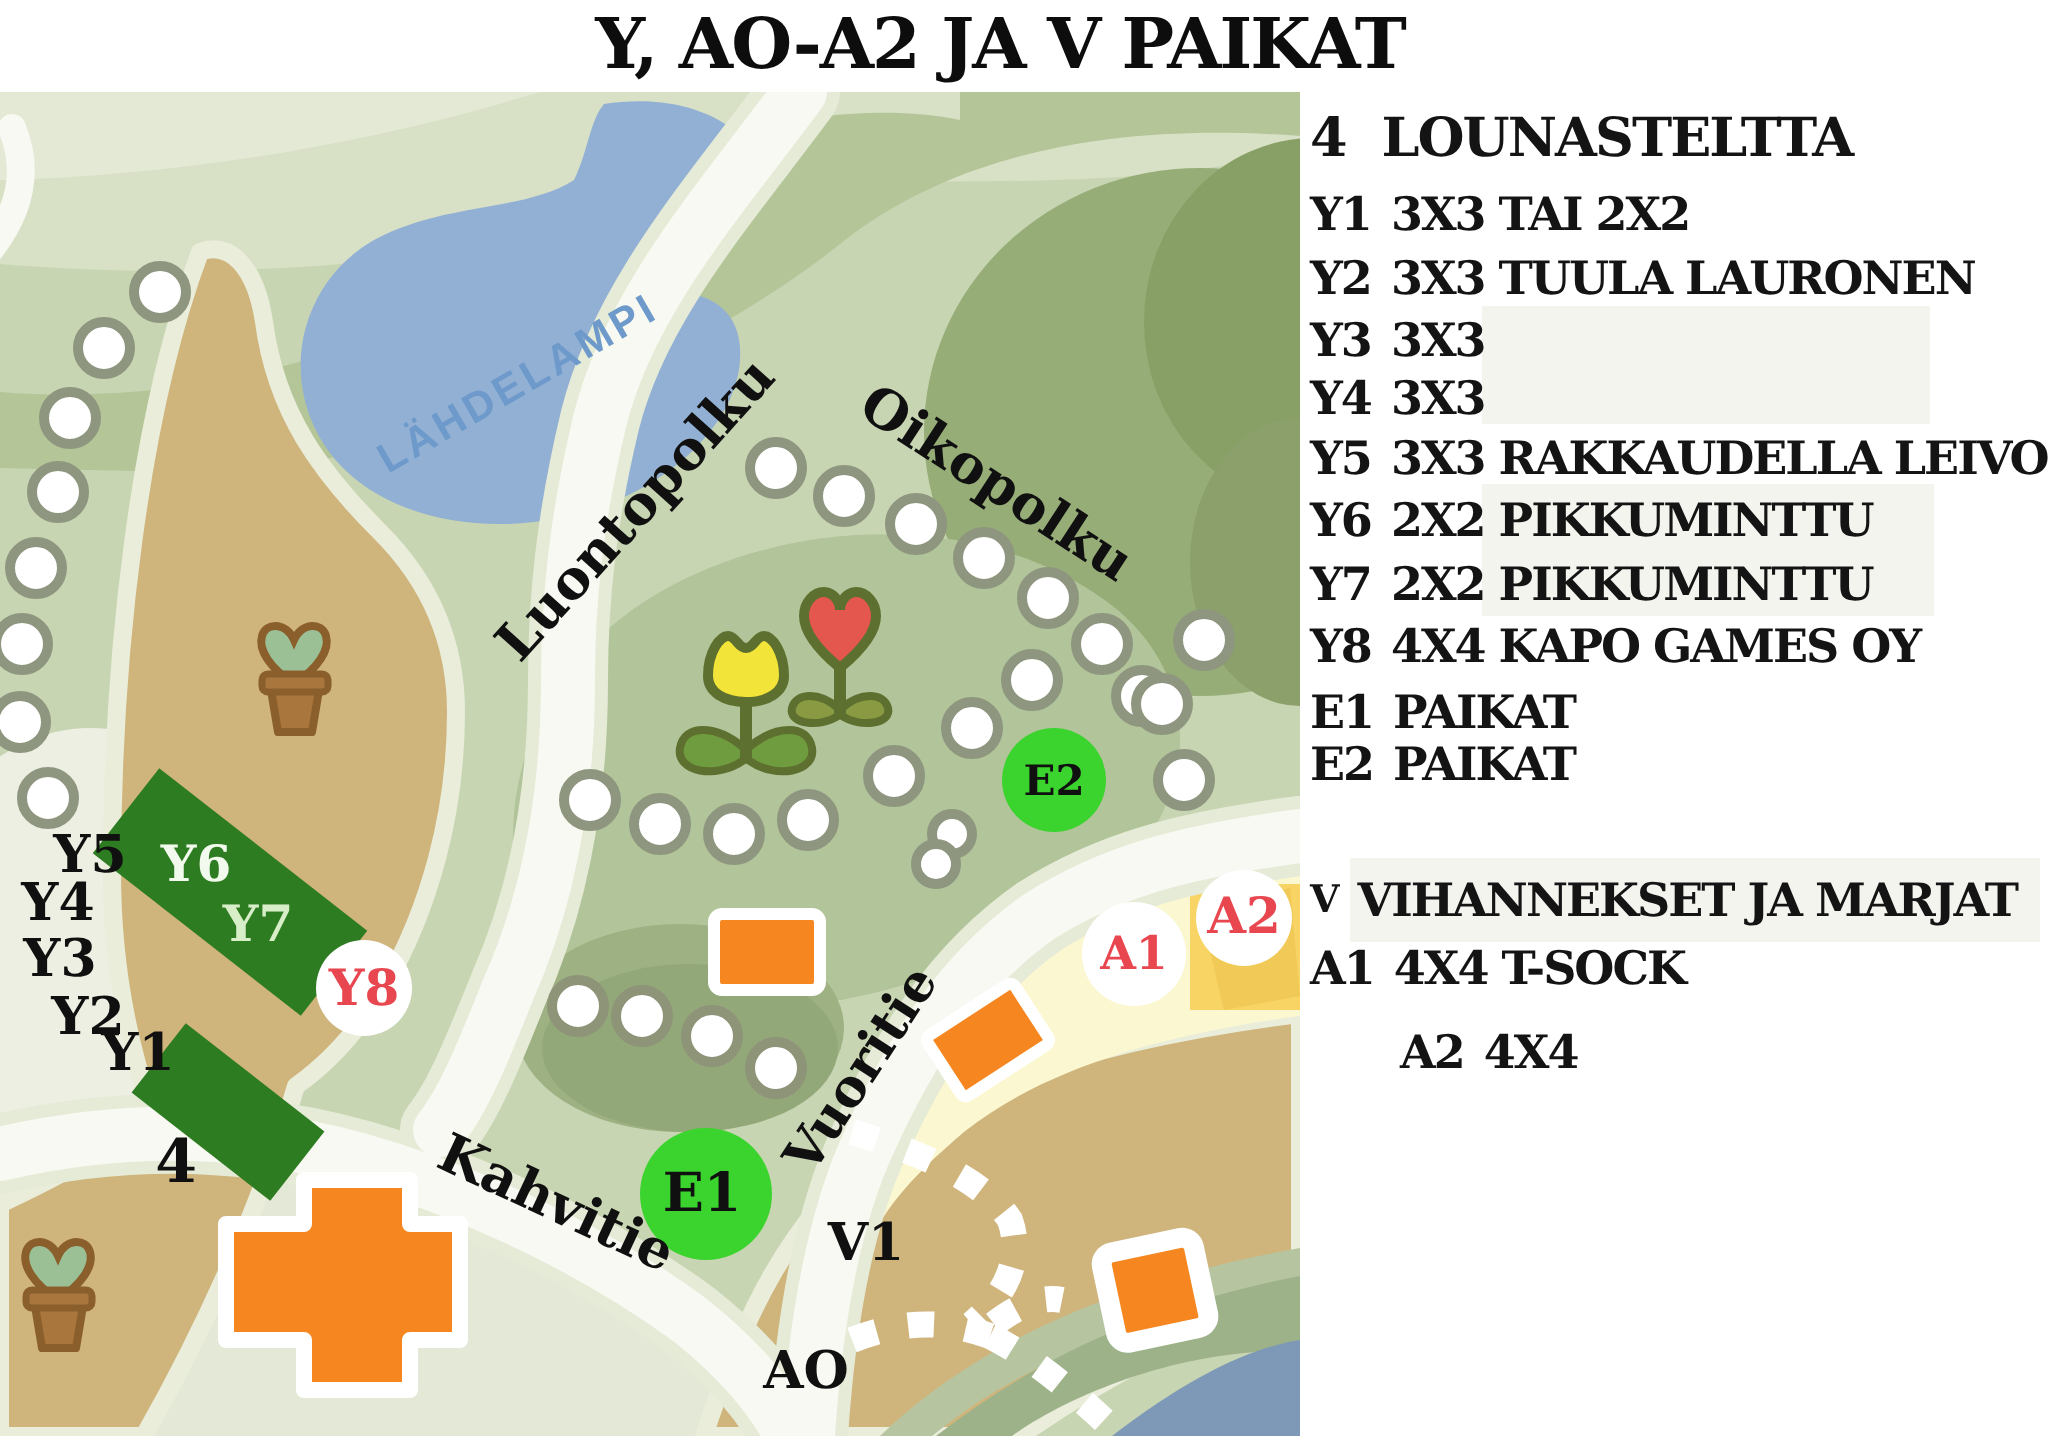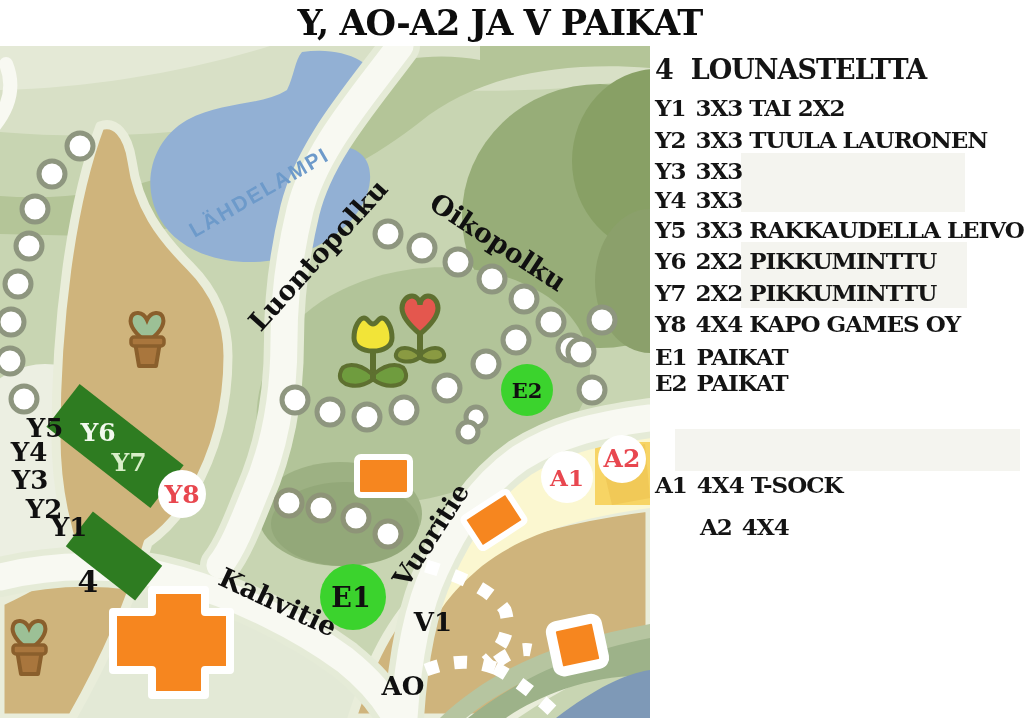--- a/index.html
+++ b/index.html
@@ -219,19 +219,22 @@
   </div>
   <div class="lrow" style="top:258px;">
     <span class="lcode">Y8</span><span class="ldesc">4X4 KAPO GAMES OY</span>
   </div>
   <div class="lrow" style="top:291px;">
     <span class="lcode">E1</span><span class="ldesc">PAIKAT</span>
   </div>
   <div class="lrow" style="top:317px;">
     <span class="lcode">E2</span><span class="ldesc">PAIKAT</span>
   </div>
+  <div class="lrow" style="top:384px;">
+    <span class="lcode" style="font-size:19px;vertical-align:2px;">V</span><span class="ldesc">VIHANNEKSET JA MARJAT</span>
+  </div>
   <div class="lrow" style="top:419px;">
     <span class="lcode">A1</span><span class="ldesc">4X4 T-SOCK</span>
   </div>
   <div class="lrow" style="top:461px;margin-left:45px;">
     <span class="lcode">A2</span><span class="ldesc">4X4</span>
   </div>
 </div>
 
 </body></html>

